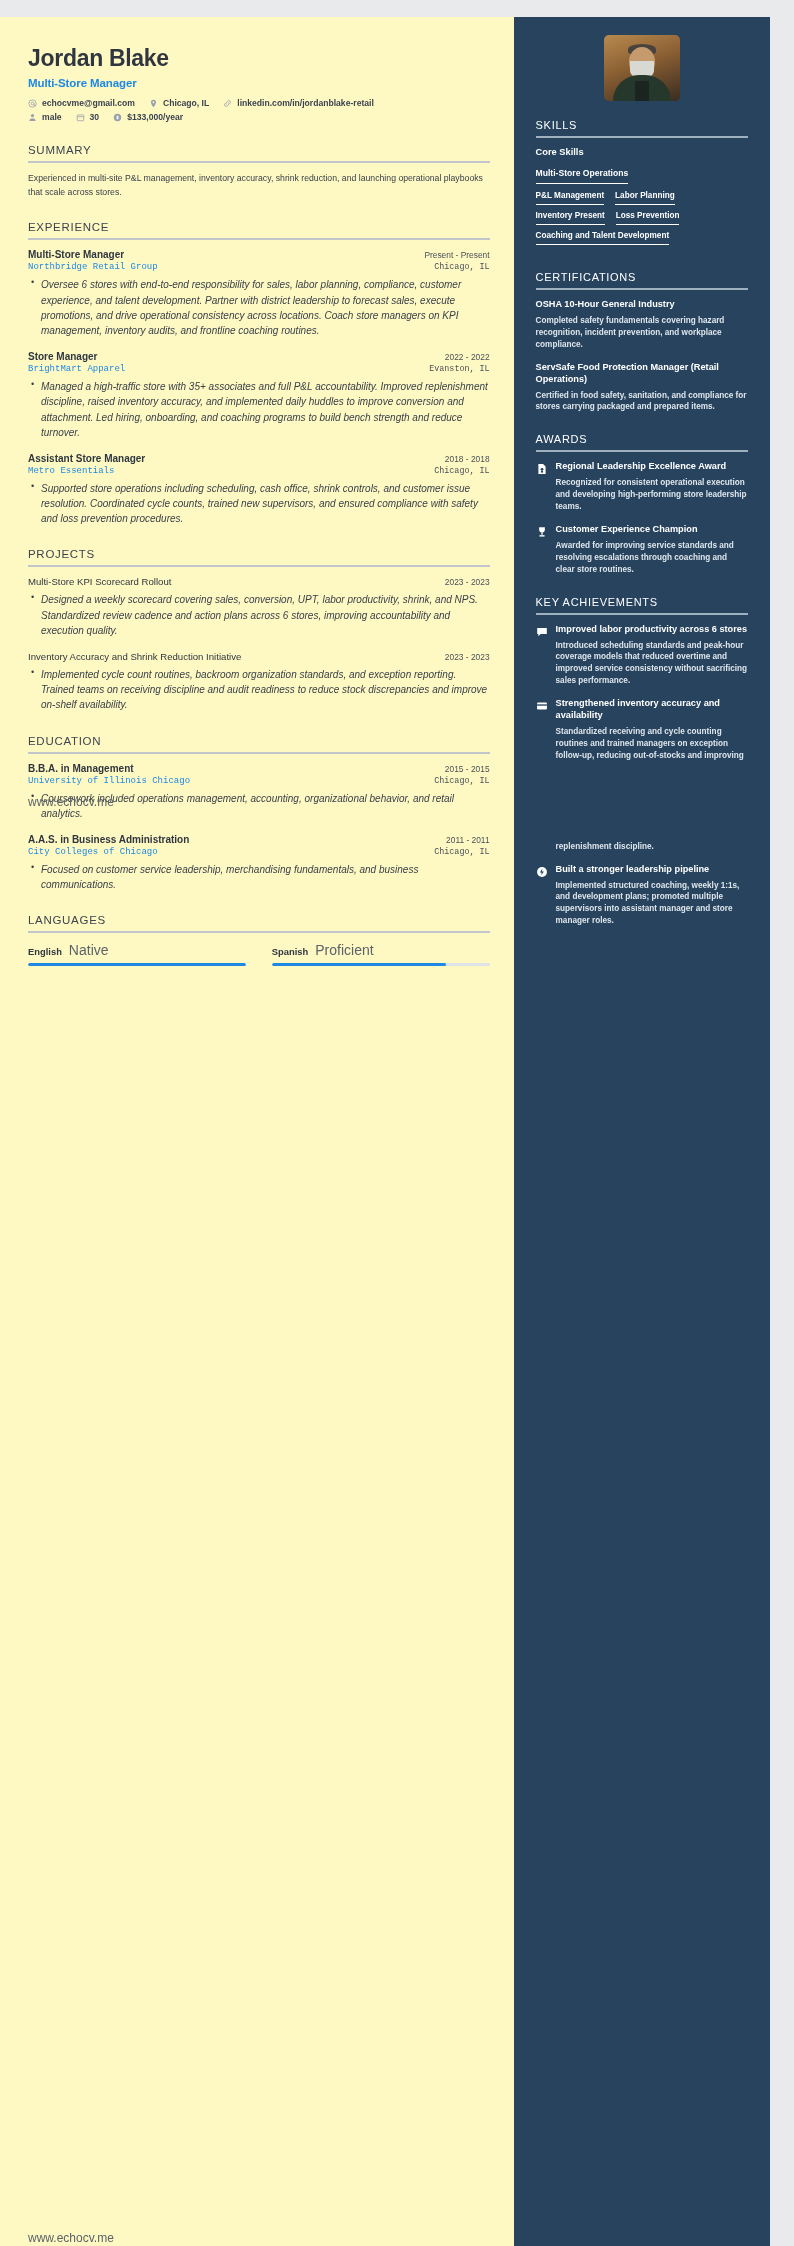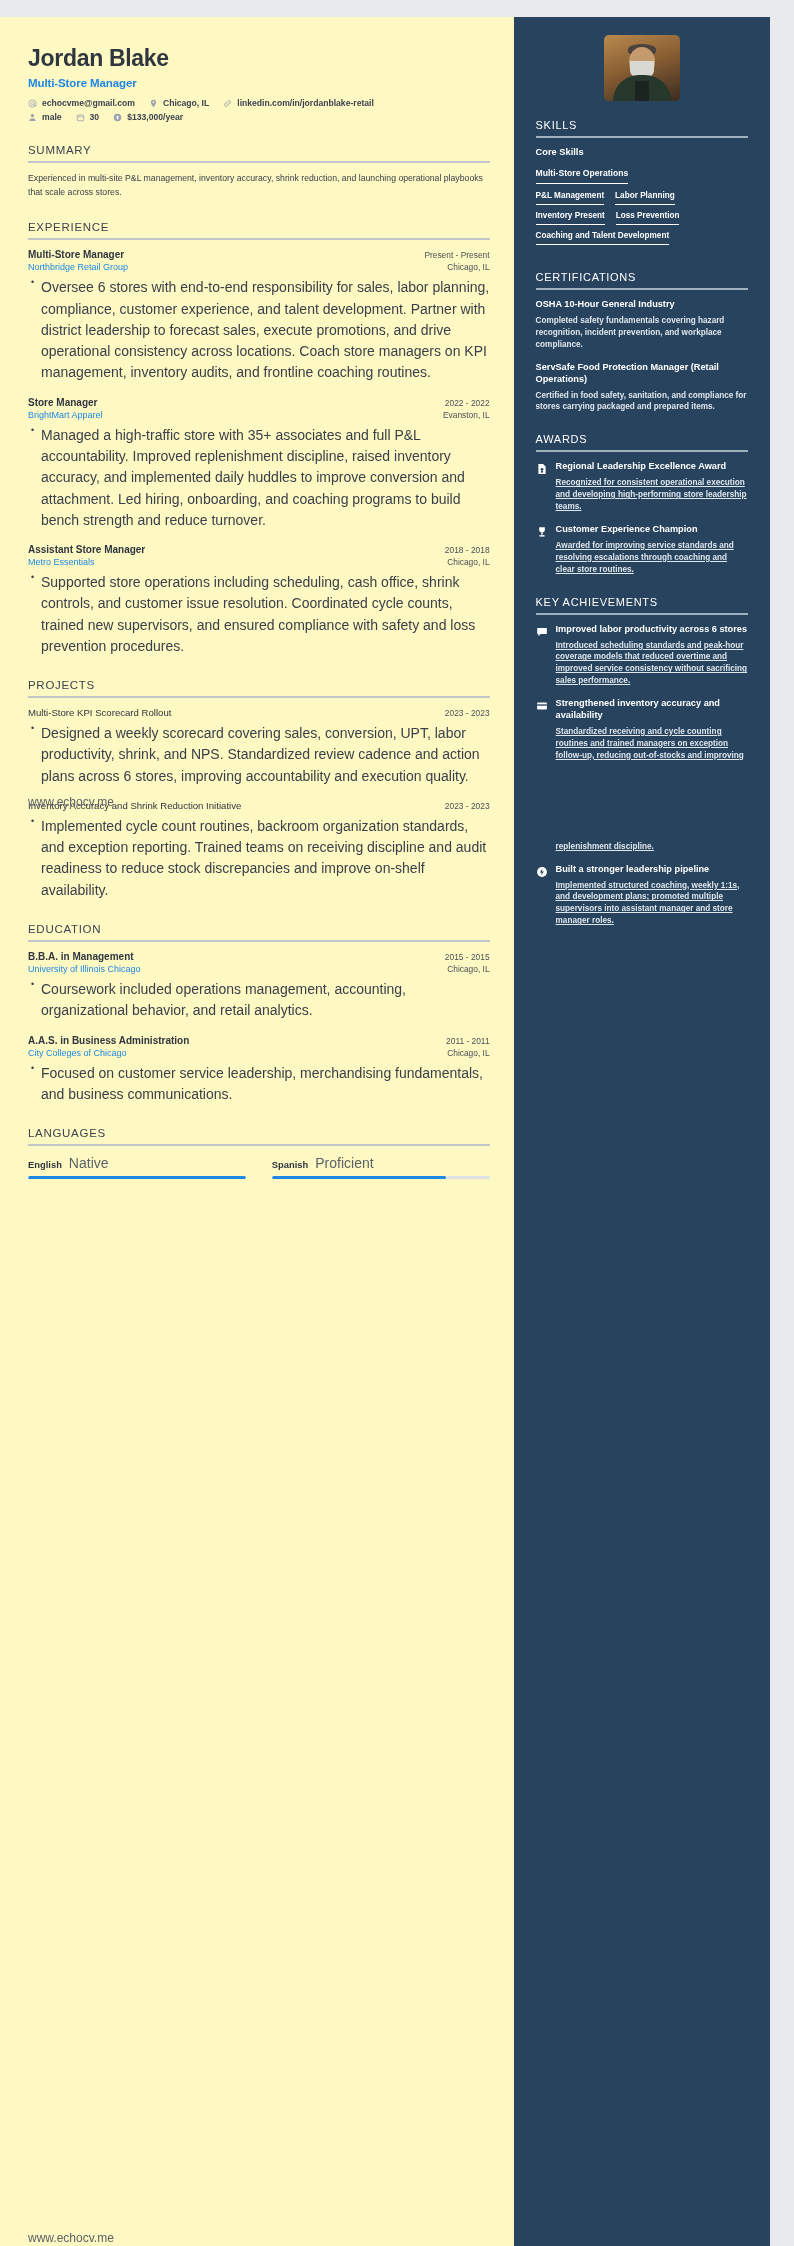--- a/index.html
+++ b/index.html
@@ -101,43 +101,45 @@
     font-size: 8.4px;
     color: #4a5059;
     white-space: nowrap;
   }
   .entry-sub {
     display: flex;
     justify-content: space-between;
     align-items: baseline;
     gap: 12px;
     margin-top: 2px;
+    font-family: Liberation Mono, monospace;
   }
   .entry-org {
     font-size: 9px;
     color: #1e88e5;
     font-weight: normal;
   }
   .entry-loc {
     font-size: 8.4px;
     color: #4a5059;
     white-space: nowrap;
   }
   ul.bullets {
     margin: 5px 0 0 0;
     padding-left: 11px;
     list-style: none;
   }
   ul.bullets li {
     position: relative;
-    font-size: 14px;
+    font-size: 10px;
     line-height: 1.52;
     color: #3a4049;
     margin-bottom: 3px;
     padding-left: 2px;
+    font-style: italic;
   }
   ul.bullets li:before {
     content: "•";
     position: absolute;
     left: -8px;
     top: -1px;
     color: #3a4049;
     font-size: 9px;
   }
 
@@ -339,21 +341,20 @@
     font-weight: bold;
     color: #ffffff;
     line-height: 1.3;
     margin-bottom: 4px;
   }
   .award-desc {
     font-size: 8.2px;
     font-weight: bold;
     color: #dfe6ec;
     line-height: 1.45;
-    text-decoration: underline;
   }
   .ka-spacer { height: 68px; }
 </style>
 </head>
 <body>
 
 <div class="page">
 
   <div class="main">
 

